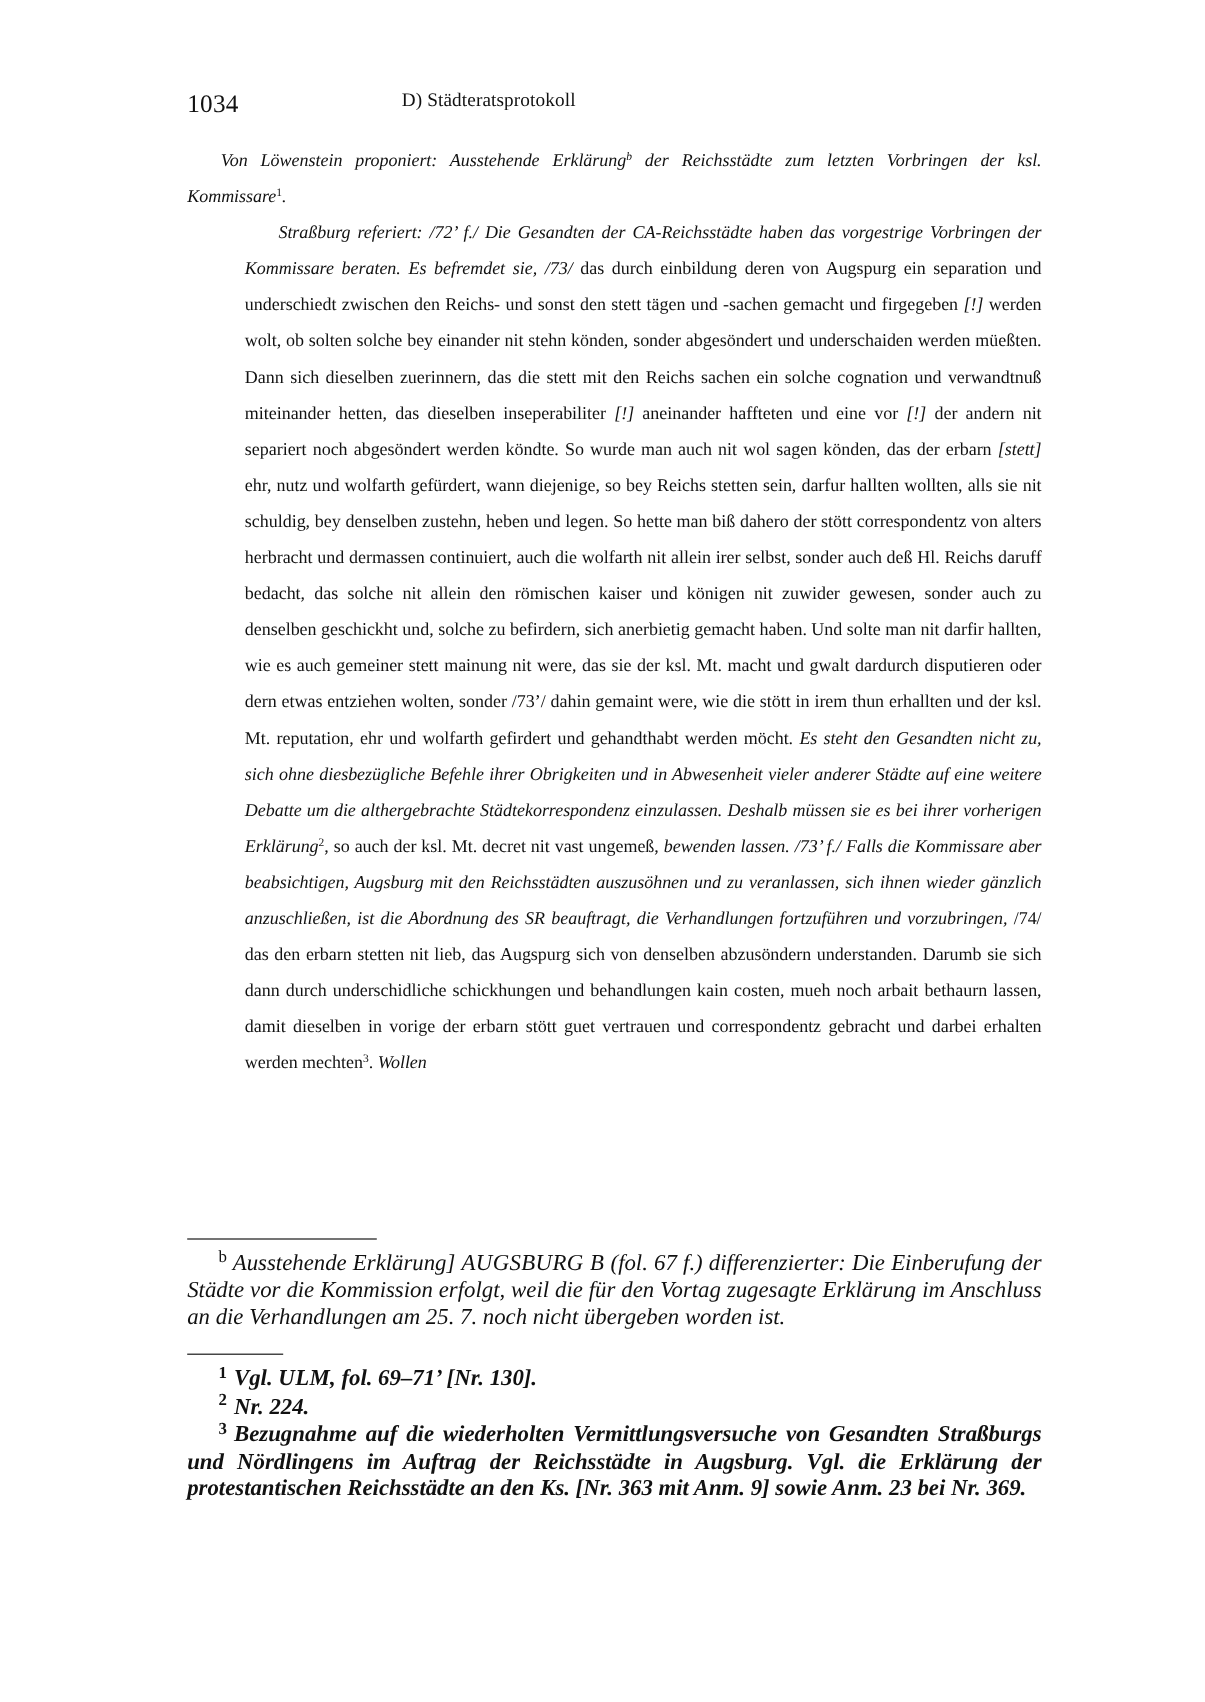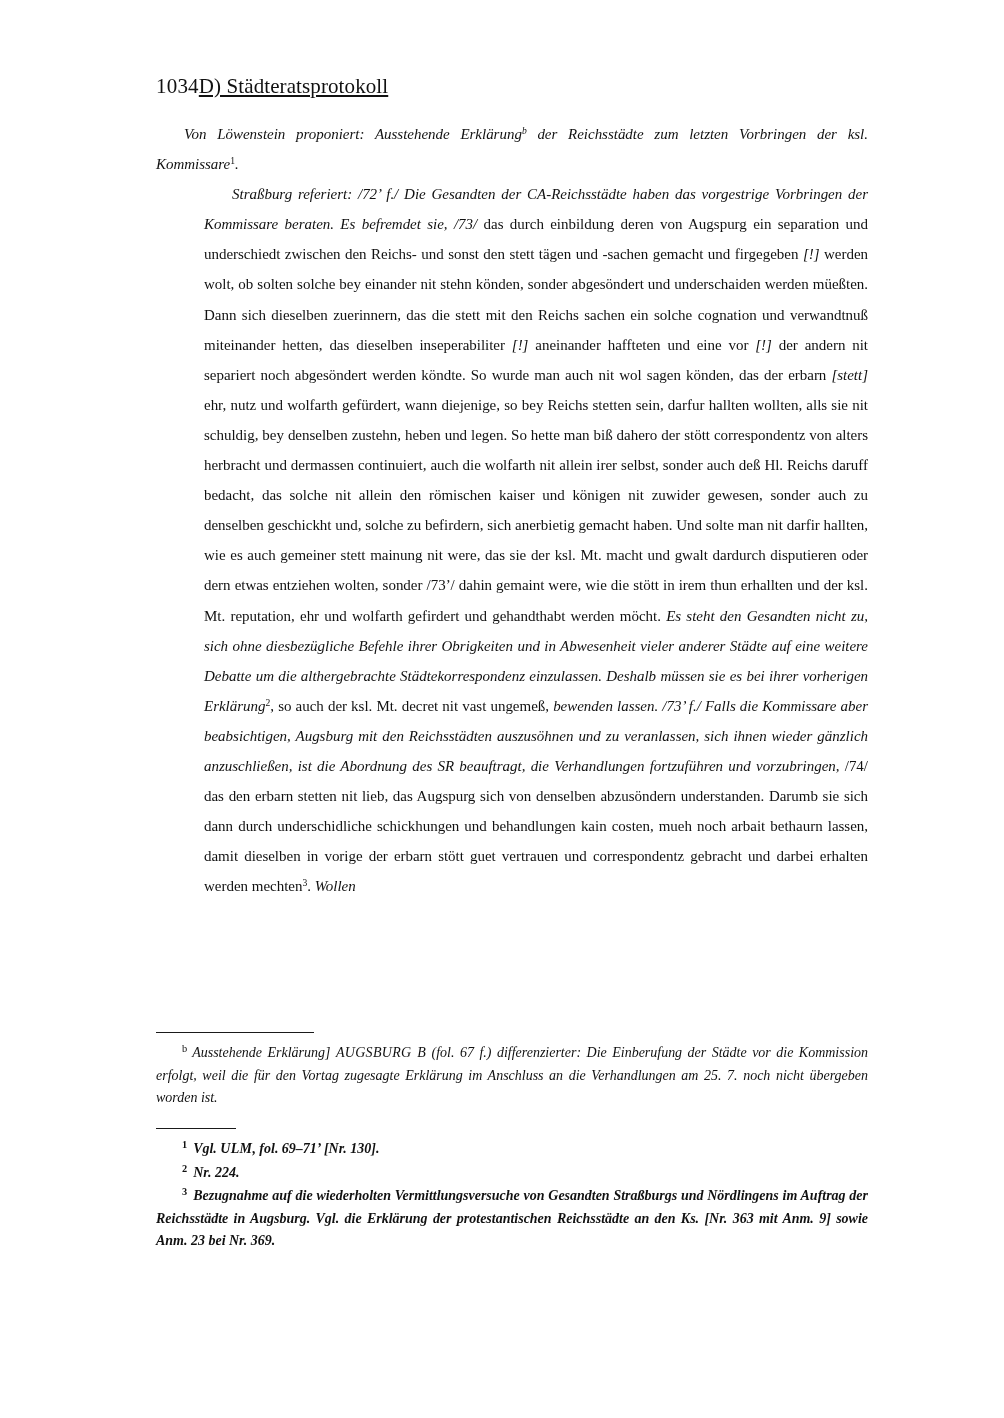--- a/index.html
+++ b/index.html
@@ -33,24 +33,24 @@
     height: 26px;
     display: flex;
     align-items: flex-start;
   }
   .folio {
     font-size: 21px;
     line-height: 1;
     letter-spacing: 0.2px;
   }
   .head-title {
-    font-size: 21px;
+    font-size: 16px;
     line-height: 1;
+    margin-left: 136px;
     letter-spacing: 0.1px;
-    text-decoration: underline;
   }
 
   
   .textblock {
     position: absolute;
     left: 156px;
     top: 119px;
     width: 712px;
   }
 
@@ -99,21 +99,21 @@
     border: 0;
     border-top: 1.15px solid #1a1a1a;
     margin: 0 0 9px 0;
     height: 0;
   }
   .fn-rule.long  { width: 158px; }
   .fn-rule.short { width: 80px; }
 
   p.fn {
     margin: 0;
-    font-size: 14px;
+    font-size: 19px;
     line-height: 22.6px;
     text-align: justify;
     font-style: italic;
     text-indent: 26px;
     letter-spacing: -0.01px;
   }
   p.fn + p.fn { margin-top: 1px; }
 
   .fn-marker {
     font-style: normal;

